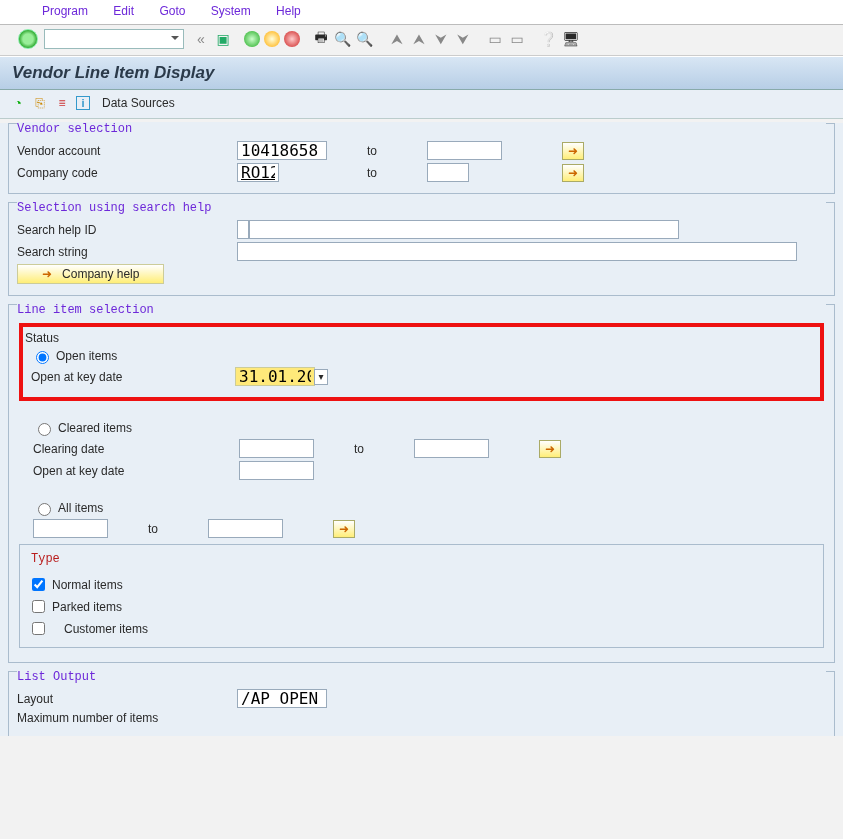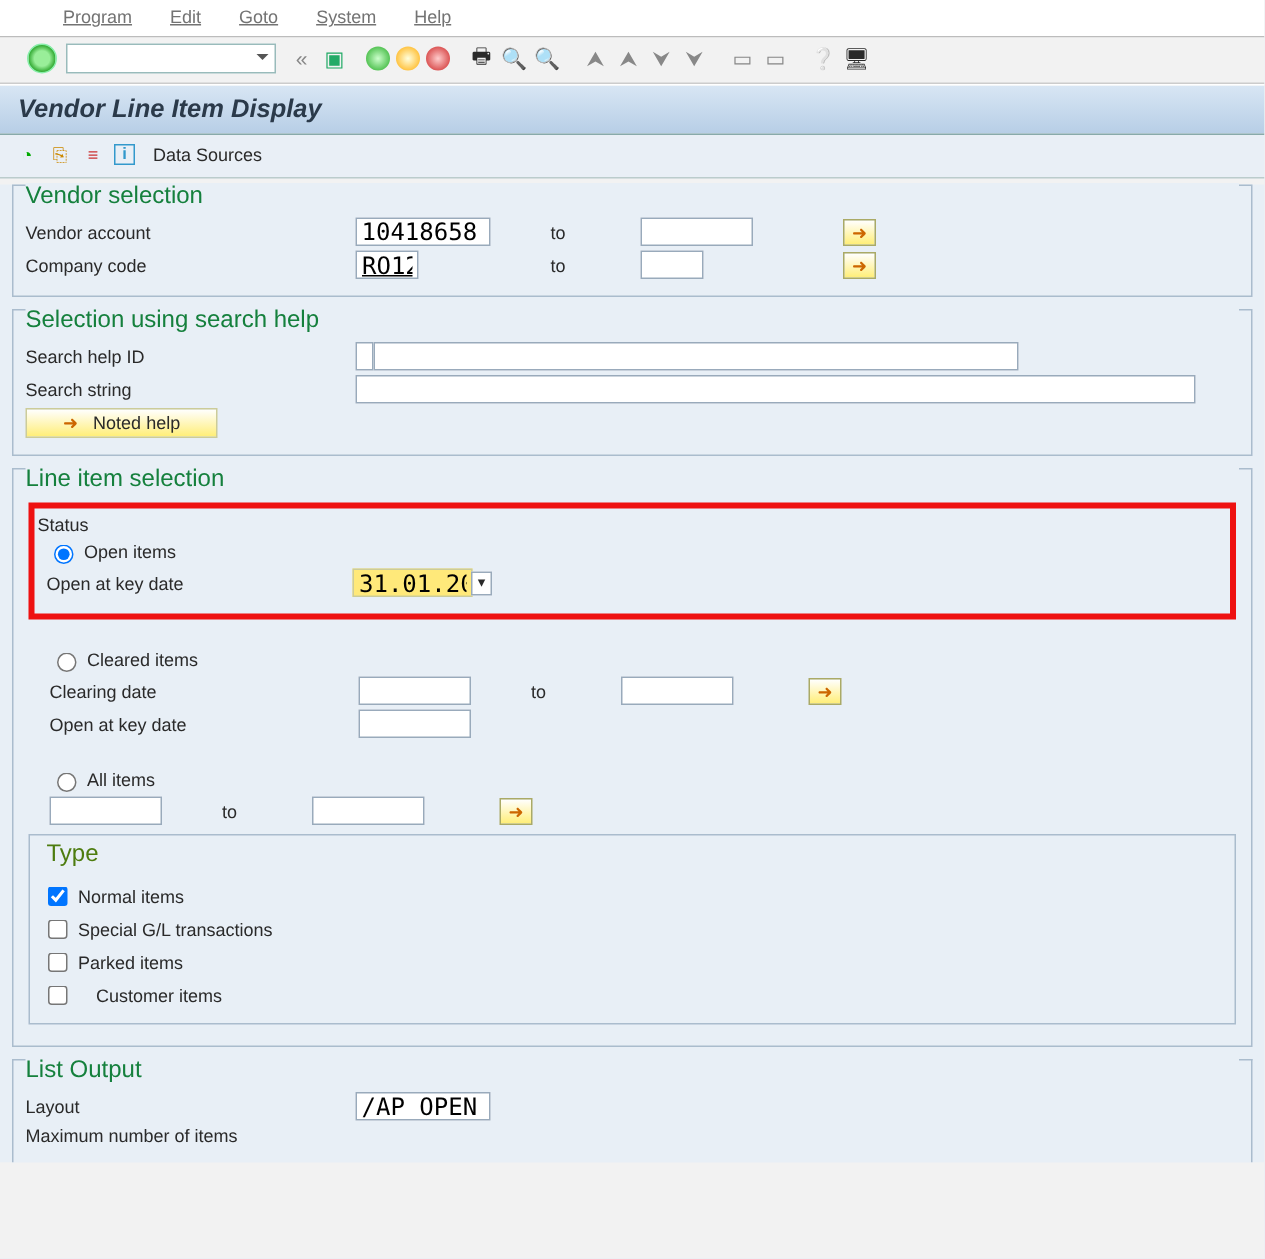--- a/index.html
+++ b/index.html
@@ -1,53 +1,53 @@
 <!DOCTYPE html>
 <html><head>
 <meta charset="utf-8">
 <style>
   * { box-sizing: border-box; }
   html, body { margin: 0; padding: 0; font-family: Arial, sans-serif; font-size: 12px; color: #2a2a2a; background: #f2f2f2; }
   .menubar { background: #fff; border-bottom: 1px solid #bcbcbc; padding: 4px 0 6px 42px; }
-  .menubar span { margin-right: 22px; color: #737373; text-decoration: underline; cursor: pointer; }
+  .menubar span { margin-right: 22px; color: #6d28d9; cursor: pointer; }
   .toolbar { background: #f2f2f2; display:flex; align-items:center; padding:4px 6px 6px 18px; border-bottom:1px solid #ccc; }
   .tb-check { width:20px; height:20px; border:1px solid #8ea; border-radius:50%; background:radial-gradient(circle,#9e9 40%,#3a3 70%); margin-right:6px; display:inline-block;}
   .combo { width:140px; height:20px; border:1px solid #9bb; background:#fff; margin-right:6px; position:relative; }
   .combo:after { content:""; position:absolute; right:4px; top:6px; border:4px solid transparent; border-top-color:#555;}
   .tb-sep { width:10px; }
   .tb-icon { width:18px; height:18px; margin:0 2px; display:inline-flex; align-items:center; justify-content:center; font-size:14px; }
   .floppy { color:#2a6; }
   .ball { width:16px; height:16px; border-radius:50%; display:inline-block; }
   .ball.g { background:radial-gradient(circle,#cfc,#2a2); }
   .ball.y { background:radial-gradient(circle,#ffd,#fa0); }
   .ball.r { background:radial-gradient(circle,#fcc,#c22); }
   .title-bar { background:linear-gradient(#d8e6f4,#b7cee6); padding:6px 12px; font-size:17px; font-weight:bold; font-style:italic; color:#2b3a4a; border-top:1px solid #fff; border-bottom:1px solid #8aa; }
   .subtoolbar { padding:5px 10px 7px; background:#e9eff6; border-bottom:1px solid #bcc; }
   .subtoolbar .icongroup { display:inline-flex; gap:6px; align-items:center; }
   .sub-icon { width:16px; height:16px; display:inline-flex; align-items:center; justify-content:center; border:1px solid transparent; }
   .content { padding:0; background:#e8eff6; }
   fieldset.group { border:1px solid #aabccd; margin:4px 8px 8px; padding:0 8px 8px; background:#e8eff6;}
-  fieldset.group > .group-title { font-size:16px; color:#15803d; background:#e8eff6; padding:0 4px 2px 0; margin-top:-2px;}
+  fieldset.group > .group-title { font-size:12px; color:#6d28d9; background:#e8eff6; padding:0 4px 2px 0; margin-top:-2px;font-family:Liberation Mono, monospace;}
   .row { display:flex; align-items:center; margin:3px 0; }
   .label { width:220px; }
   .input { height:19px; border:1px solid #9ab; background:#fff; padding:1px 3px; font-size:16px; font-family: monospace;}
   .input.w90 { width:90px; }
   .input.w75 { width:75px; }
   .input.w50 { width:50px;text-decoration:underline; }
   .input.wlong { width:430px; }
   .to { width:100px; text-align:left; padding-left:40px;}
   .multibtn { width:22px; height:18px; margin-left:60px; background:linear-gradient(#fff,#fe7); border:1px solid #aa6; display:inline-flex; align-items:center; justify-content:center; font-size:12px; color:#c60;}
   .btn-searchhelp { background:linear-gradient(#fff,#fe7); border:1px solid #cc9; padding:2px 24px 2px 24px; display:inline-flex; align-items:center; gap:10px;}
   .btn-searchhelp .arrow { color:#c60; }
   .redbox { border:4px solid #e11; padding:4px 2px 8px; margin:2px 0 8px; }
   .radio { width:13px; height:13px; vertical-align:middle; }
   .chk { width:13px; height:13px; vertical-align:middle; }
   .sub-indent { margin-left:6px; }
   .inner-box { border:1px solid #aabccd; margin:6px 2px; padding:6px 8px; }
-  .inner-box > .inner-title { font-size:16px; color:#4d7c0f; margin:-14px 0 6px 0; background:#e8eff6; display:inline-block; padding:0 3px;}
+  .inner-box > .inner-title { font-size:12px; color:#b91c1c; margin:-14px 0 6px 0; background:#e8eff6; display:inline-block; padding:0 3px;font-family:Liberation Mono, monospace;}
   .yellow-input { background:#ffe97a; border:1px solid #cc9; }
   .datepick { width:14px; height:16px; border:1px solid #9ab; background:#fff; display:inline-block; font-size:10px; text-align:center; line-height:14px; margin-left:-1px; vertical-align:top;}
   .dim { color:#888; }
 </style>
 </head>
 <body>
 
 <div class="menubar">
   <span>Program</span>
   <span>Edit</span>
@@ -123,21 +123,21 @@
       <input class="input" style="width: 12px;">
       <input class="input wlong" style="">
     </div>
     <div class="row">
       <span class="label">Search string</span>
       <input class="input" style="width: 560px;">
     </div>
     <div class="row">
       <span class="btn-searchhelp">
         <span class="arrow">➜</span>
-        <span>Noted help</span>
+        <span>Company help</span>
       </span>
     </div>
   </fieldset>
 
   <fieldset class="group">
     <div class="group-title">Line item selection</div>
 
     <div class="inner-box" style="border:none;padding:0;margin:4px 2px">
       <div class="redbox">
         <div style="margin-top:-14px;background:#e8eff6;display:inline-block">Status</div>
@@ -183,24 +183,20 @@
     </div>
 
     <div class="inner-box">
       <div class="inner-title">Type</div>
       <div class="row">
           <input type="checkbox" class="chk" checked="" style="">
           <span style="margin-left:4px">Normal items</span>
         </div>
       <div class="row">
           <input type="checkbox" class="chk" style="">
-          <span style="margin-left:4px">Special G/L transactions</span>
-        </div>
-      <div class="row">
-          <input type="checkbox" class="chk" style="">
           <span style="margin-left:4px">Parked items</span>
         </div>
       <div class="row">
           <input type="checkbox" class="chk" style="">
           <span style="margin-left:16px">Customer items</span>
         </div>
     </div>
   </fieldset>
 
   <fieldset class="group" style="margin-bottom:0;border-bottom:none">

